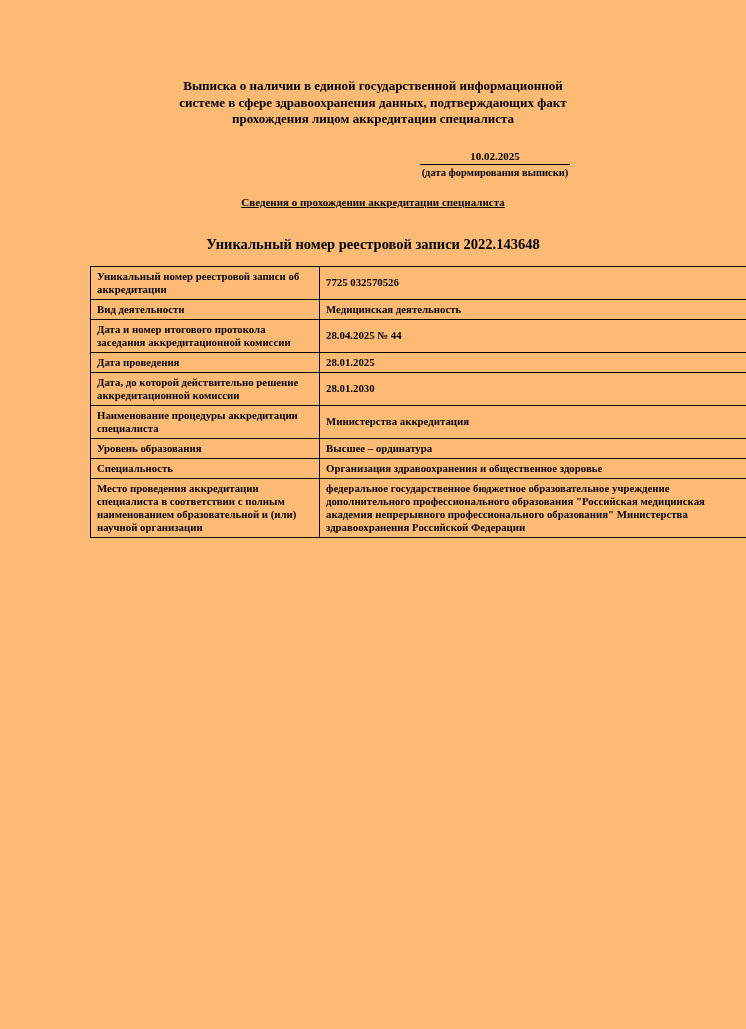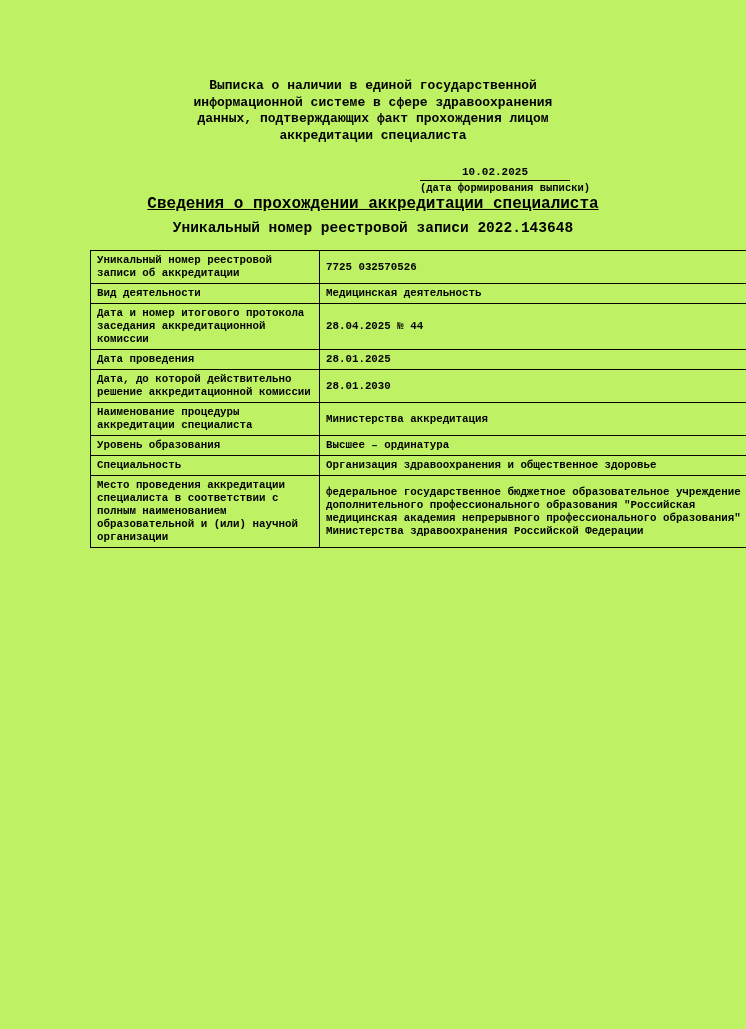--- a/index.html
+++ b/index.html
@@ -6,23 +6,23 @@
   html, body {
     margin: 0;
     padding: 0;
     background: #ffffff;
   }
   .page {
     position: relative;
     width: 746px;
     height: 1029px;
     margin: 0 auto;
-    background: #bef264;
+    background: #fdba74;
     color: #000000;
-    font-family: Liberation Mono, monospace;
+    font-family: Liberation Serif, serif;
     font-weight: bold;
     box-sizing: border-box;
     padding-top: 78px;
     overflow: hidden;
   }
   .doc-title {
     margin: 0 auto;
     max-width: 420px;
     font-size: 13px;
     line-height: 16.5px;
@@ -47,28 +47,28 @@
     white-space: nowrap;
   }
   .intro {
     margin: 19px auto 0 auto;
     width: 580px;
     font-size: 10.5px;
     line-height: 14px;
     text-align: center;
   }
   .section-heading {
-    margin-top: 3px;
-    font-size: 16px;
+    margin-top: 17px;
+    font-size: 11px;
     line-height: 13px;
     text-align: center;
     text-decoration: underline;
   }
   .registry-heading {
-    margin-top: 9px;
+    margin-top: 27px;
     font-size: 14.5px;
     line-height: 17px;
     text-align: center;
   }
   table.acc-table {
     border-collapse: collapse;
     table-layout: fixed;
     width: 664px;
     margin: 13px 0 0 90px;
   }

